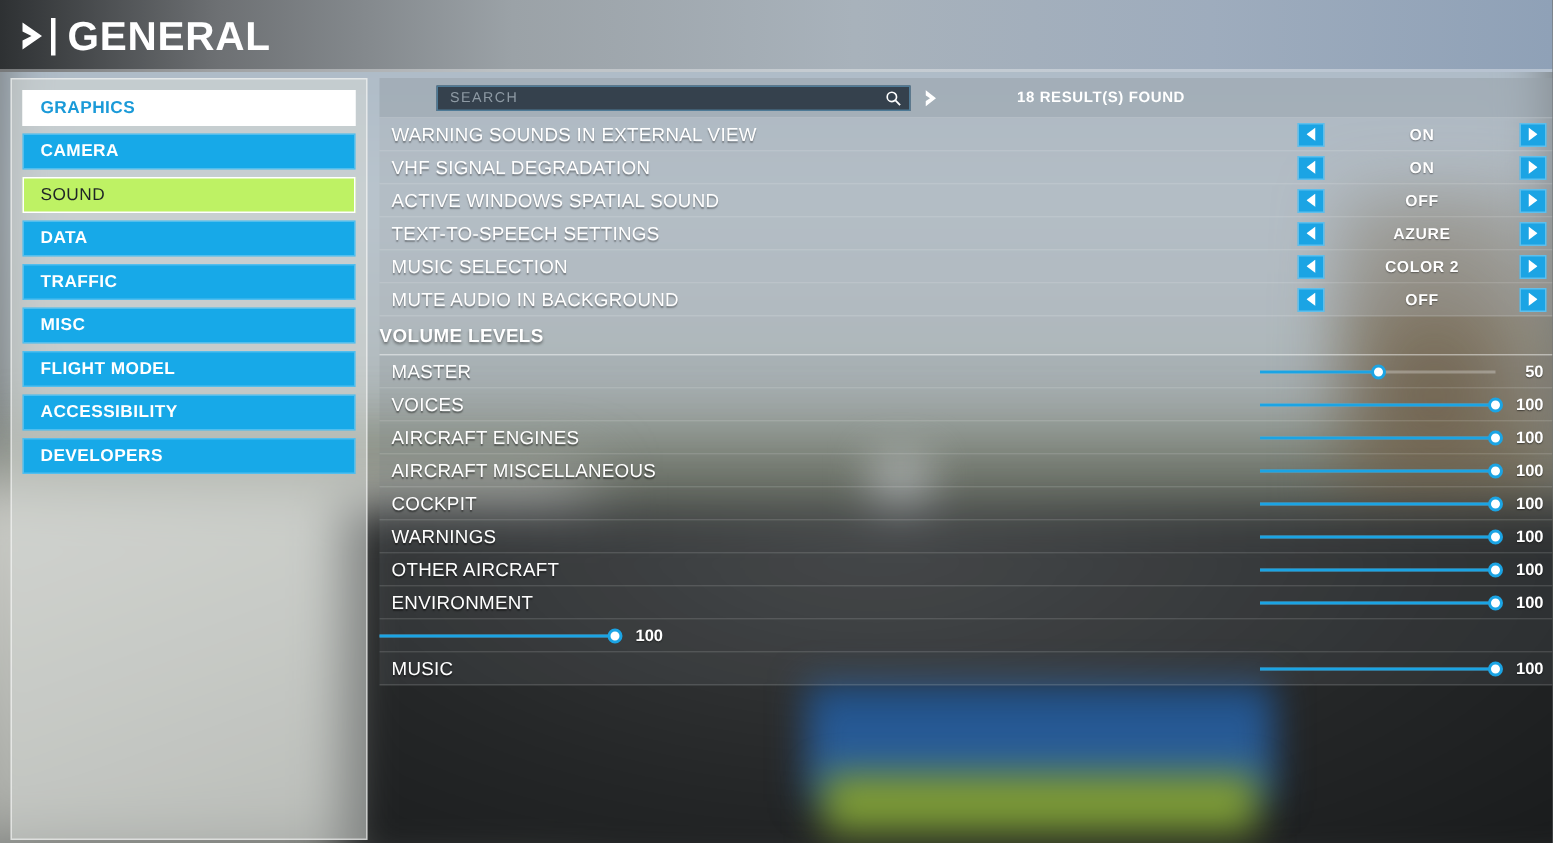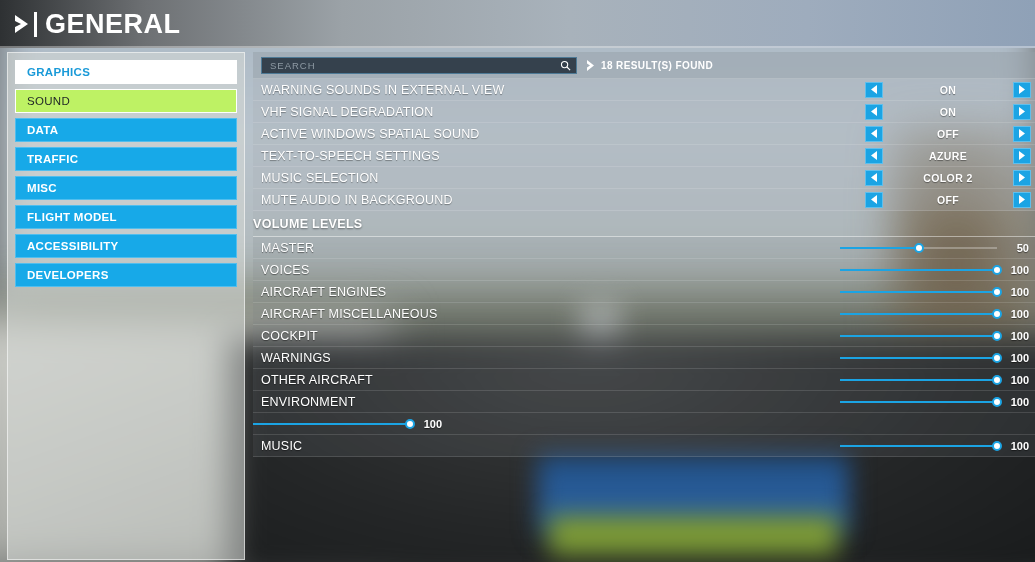--- a/index.html
+++ b/index.html
@@ -97,32 +97,32 @@
     position:absolute; left:253px; top:52px; width:782px; height:510px; z-index:4;
   }
   #searchbar{
     height:27px; background:rgba(150,160,168,.5);
     display:flex; align-items:center; padding:0 8px;
     border-bottom:1px solid rgba(255,255,255,.18);
   }
   #search-wrap{
     position:relative; width:316px; height:17px;
     background:#35414d; border:1px solid #4e7a96;
-    display:flex; align-items:center;
+    display:flex; align-items:center;margin-left:30px;
   }
   #search-input{
     flex:1; background:transparent; border:none; outline:none;
     color:#d8dde1; font-family:"Liberation Sans", sans-serif;
     font-size:9.5px; letter-spacing:1px; padding-left:8px;
   }
   #search-input::placeholder{ color:#8e9aa4; letter-spacing:1px; }
   #search-icon{ margin-right:5px; display:flex; }
   #results{
     display:flex; align-items:center; margin-left:10px;
-    color:#ffffff; font-size:10px; font-weight:bold; letter-spacing:.4px;
+    color:#ffffff; font-size:10px; font-weight:bold; letter-spacing:.4px;gap:47px;
   }
   #results .chev{ margin-right:6px; display:flex; }
 
   
   .row{
     height:22px; display:flex; align-items:center;
     border-bottom:1px solid rgba(255,255,255,.13);
     background:rgba(168,176,182,.30);
     position:relative;
   }
@@ -205,20 +205,23 @@
   </span>
   <span class="bar"></span>
   <span class="title">GENERAL</span>
 </div>
 <div id="header-underline"></div>
 
 <div id="sidebar">
   <div class="side-item hover">
       <span>GRAPHICS</span>
     </div>
+  <div class="side-item blue">
+      <span>CAMERA</span>
+    </div>
   <div class="side-item active">
       <span>SOUND</span>
     </div>
   <div class="side-item blue">
       <span>DATA</span>
     </div>
   <div class="side-item blue">
       <span>TRAFFIC</span>
     </div>
   <div class="side-item blue">

